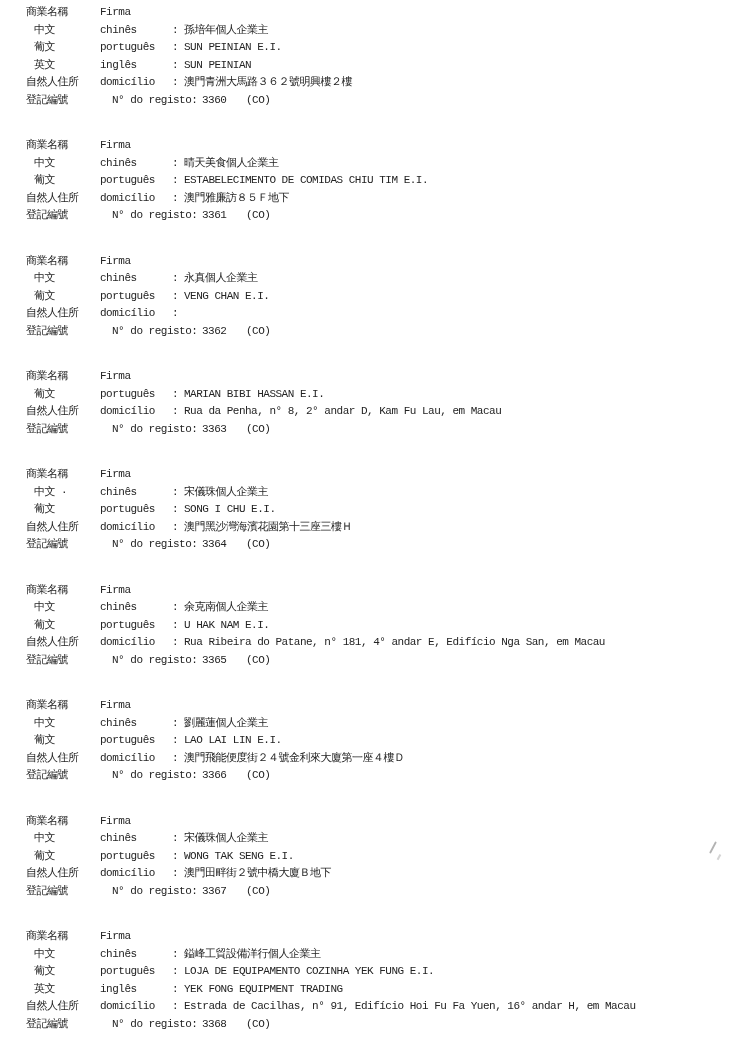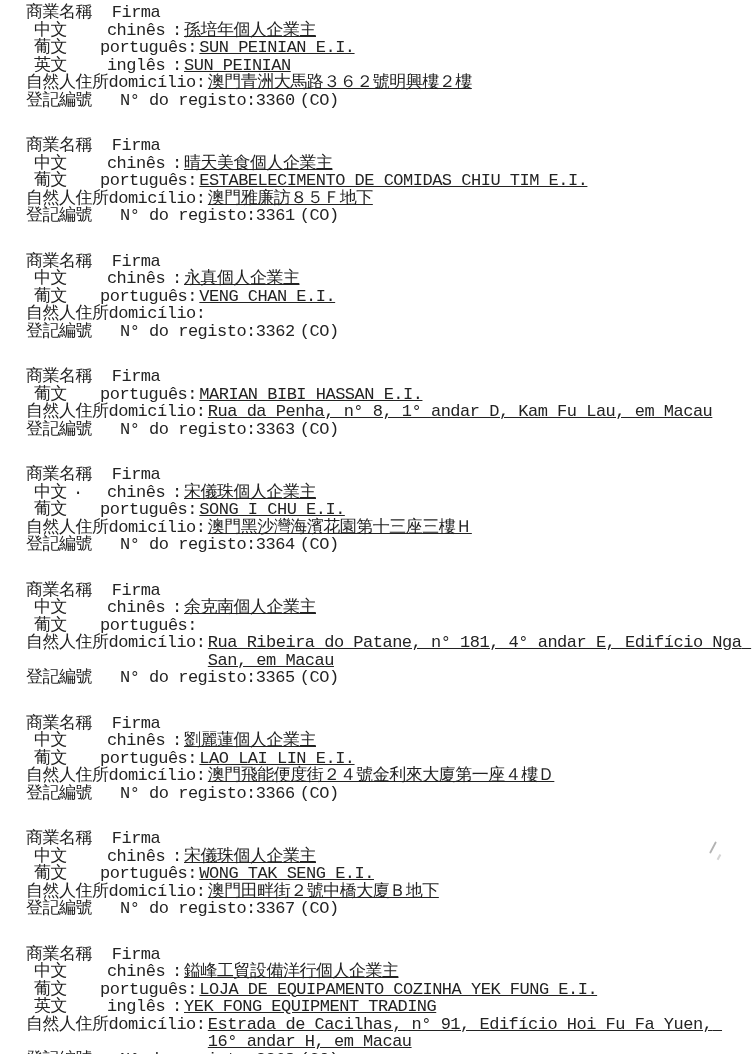--- a/index.html
+++ b/index.html
@@ -5,32 +5,32 @@
   * { box-sizing: border-box; }
   html, body { margin: 0; padding: 0; background: #e8e8e8; }
   .page {
     position: relative;
     width: 756px;
     height: 1054px;
     margin: 0 auto;
     background: #ffffff;
     padding: 4px 8px 0 26px;
     font-family: "Liberation Mono", "DejaVu Sans Mono", monospace;
-    font-size: 17px;
+    font-size: 11px;
     letter-spacing: -0.5px;
     color: #232323;
     overflow: hidden;
   }
   .record { margin-bottom: 28px; }
   .line { display: flex; align-items: baseline; line-height: 17.5px; white-space: pre; }
   .c-zh  { flex: 0 0 74px; overflow: visible; }
   .c-zh.indent { padding-left: 8px; }
-  .c-pt  { flex: 0 0 72px; overflow: visible; text-align: center; }
+  .c-pt  { flex: 0 0 72px; overflow: visible; }
   .c-sep { flex: 0 0 12px; }
-  .c-val { flex: 1; white-space: pre-wrap; text-decoration: underline; }
+  .c-val { flex: 1; white-space: pre-wrap; }
   .r-zh  { flex: 0 0 58px; }
   .r-pt  { flex: 0 0 90px; margin-left: 28px; }
   .r-num { flex: 0 0 44px; }
   .marker { margin-left: 6px; }
   .scan-mark {
     position: absolute; left: 712px; top: 841px;
     width: 2px; height: 13px; background: #9a9a9a;
     transform: rotate(28deg); border-radius: 1px; opacity: .75;
   }
   .scan-mark-2 {
@@ -62,34 +62,34 @@
       <div class="record">
         <div class="line"><span class="c-zh">商業名稱</span><span class="c-pt">Firma</span></div>
         <div class="line"><span class="c-zh indent"><span>中文</span></span><span class="c-pt">chinês</span><span class="c-sep">:</span><span class="c-val">永真個人企業主</span></div>
         <div class="line"><span class="c-zh indent"><span>葡文</span></span><span class="c-pt">português</span><span class="c-sep">:</span><span class="c-val">VENG CHAN E.I.</span></div>
         <div class="line"><span class="c-zh"><span>自然人住所</span></span><span class="c-pt">domicílio</span><span class="c-sep">:</span></div>
         <div class="line"><span class="r-zh">登記編號</span><span class="r-pt">N° do registo:</span><span class="r-num">3362</span><span class="r-co">(CO)</span></div>
       </div>
       <div class="record">
         <div class="line"><span class="c-zh">商業名稱</span><span class="c-pt">Firma</span></div>
         <div class="line"><span class="c-zh indent"><span>葡文</span></span><span class="c-pt">português</span><span class="c-sep">:</span><span class="c-val">MARIAN BIBI HASSAN E.I.</span></div>
-        <div class="line"><span class="c-zh"><span>自然人住所</span></span><span class="c-pt">domicílio</span><span class="c-sep">:</span><span class="c-val">Rua da Penha, n° 8, 1° andar D, Kam Fu Lau, em Macau</span></div>
+        <div class="line"><span class="c-zh"><span>自然人住所</span></span><span class="c-pt">domicílio</span><span class="c-sep">:</span><span class="c-val">Rua da Penha, n° 8, 2° andar D, Kam Fu Lau, em Macau</span></div>
         <div class="line"><span class="r-zh">登記編號</span><span class="r-pt">N° do registo:</span><span class="r-num">3363</span><span class="r-co">(CO)</span></div>
       </div>
       <div class="record">
         <div class="line"><span class="c-zh">商業名稱</span><span class="c-pt">Firma</span></div>
         <div class="line"><span class="c-zh indent"><span>中文</span><span class="marker">·</span></span><span class="c-pt">chinês</span><span class="c-sep">:</span><span class="c-val">宋儀珠個人企業主</span></div>
         <div class="line"><span class="c-zh indent"><span>葡文</span></span><span class="c-pt">português</span><span class="c-sep">:</span><span class="c-val">SONG I CHU E.I.</span></div>
         <div class="line"><span class="c-zh"><span>自然人住所</span></span><span class="c-pt">domicílio</span><span class="c-sep">:</span><span class="c-val">澳門黑沙灣海濱花園第十三座三樓Ｈ</span></div>
         <div class="line"><span class="r-zh">登記編號</span><span class="r-pt">N° do registo:</span><span class="r-num">3364</span><span class="r-co">(CO)</span></div>
       </div>
       <div class="record">
         <div class="line"><span class="c-zh">商業名稱</span><span class="c-pt">Firma</span></div>
         <div class="line"><span class="c-zh indent"><span>中文</span></span><span class="c-pt">chinês</span><span class="c-sep">:</span><span class="c-val">余克南個人企業主</span></div>
-        <div class="line"><span class="c-zh indent"><span>葡文</span></span><span class="c-pt">português</span><span class="c-sep">:</span></div>
+        <div class="line"><span class="c-zh indent"><span>葡文</span></span><span class="c-pt">português</span><span class="c-sep">:</span><span class="c-val">U HAK NAM E.I.</span></div>
         <div class="line"><span class="c-zh"><span>自然人住所</span></span><span class="c-pt">domicílio</span><span class="c-sep">:</span><span class="c-val">Rua Ribeira do Patane, n° 181, 4° andar E, Edifício Nga San, em Macau</span></div>
         <div class="line"><span class="r-zh">登記編號</span><span class="r-pt">N° do registo:</span><span class="r-num">3365</span><span class="r-co">(CO)</span></div>
       </div>
       <div class="record">
         <div class="line"><span class="c-zh">商業名稱</span><span class="c-pt">Firma</span></div>
         <div class="line"><span class="c-zh indent"><span>中文</span></span><span class="c-pt">chinês</span><span class="c-sep">:</span><span class="c-val">劉麗蓮個人企業主</span></div>
         <div class="line"><span class="c-zh indent"><span>葡文</span></span><span class="c-pt">português</span><span class="c-sep">:</span><span class="c-val">LAO LAI LIN E.I.</span></div>
         <div class="line"><span class="c-zh"><span>自然人住所</span></span><span class="c-pt">domicílio</span><span class="c-sep">:</span><span class="c-val">澳門飛能便度街２４號金利來大廈第一座４樓Ｄ</span></div>
         <div class="line"><span class="r-zh">登記編號</span><span class="r-pt">N° do registo:</span><span class="r-num">3366</span><span class="r-co">(CO)</span></div>
       </div>

